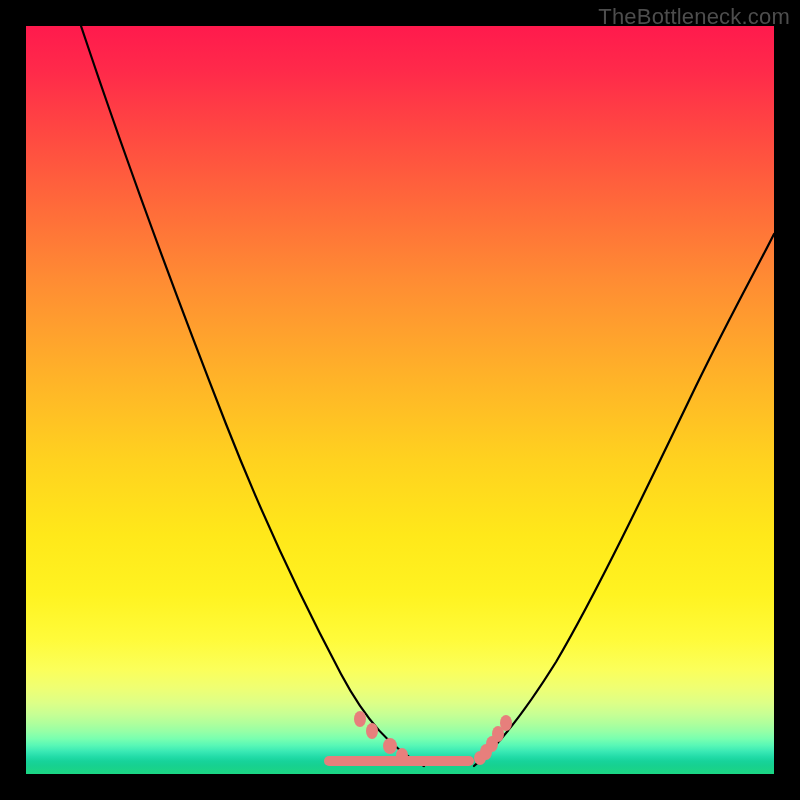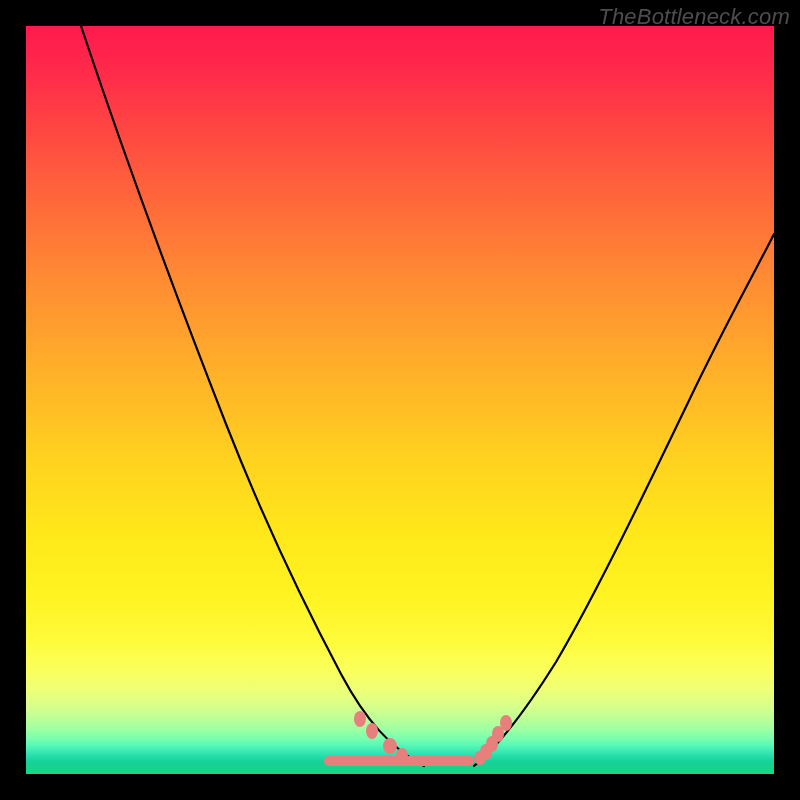--- a/index.html
+++ b/index.html
@@ -58,21 +58,20 @@
   }
   .watermark {
     position: absolute;
     top: 4px;
     right: 10px;
     color: #4d4d4d;
     font-size: 22px;
     letter-spacing: 0.2px;
     font-weight: 500;
     user-select: none;
-    font-style: italic;
   }
   svg.curve {
     position: absolute;
     inset: 0;
     width: 100%;
     height: 100%;
     overflow: visible;
   }
   .curve path {
     fill: none;

